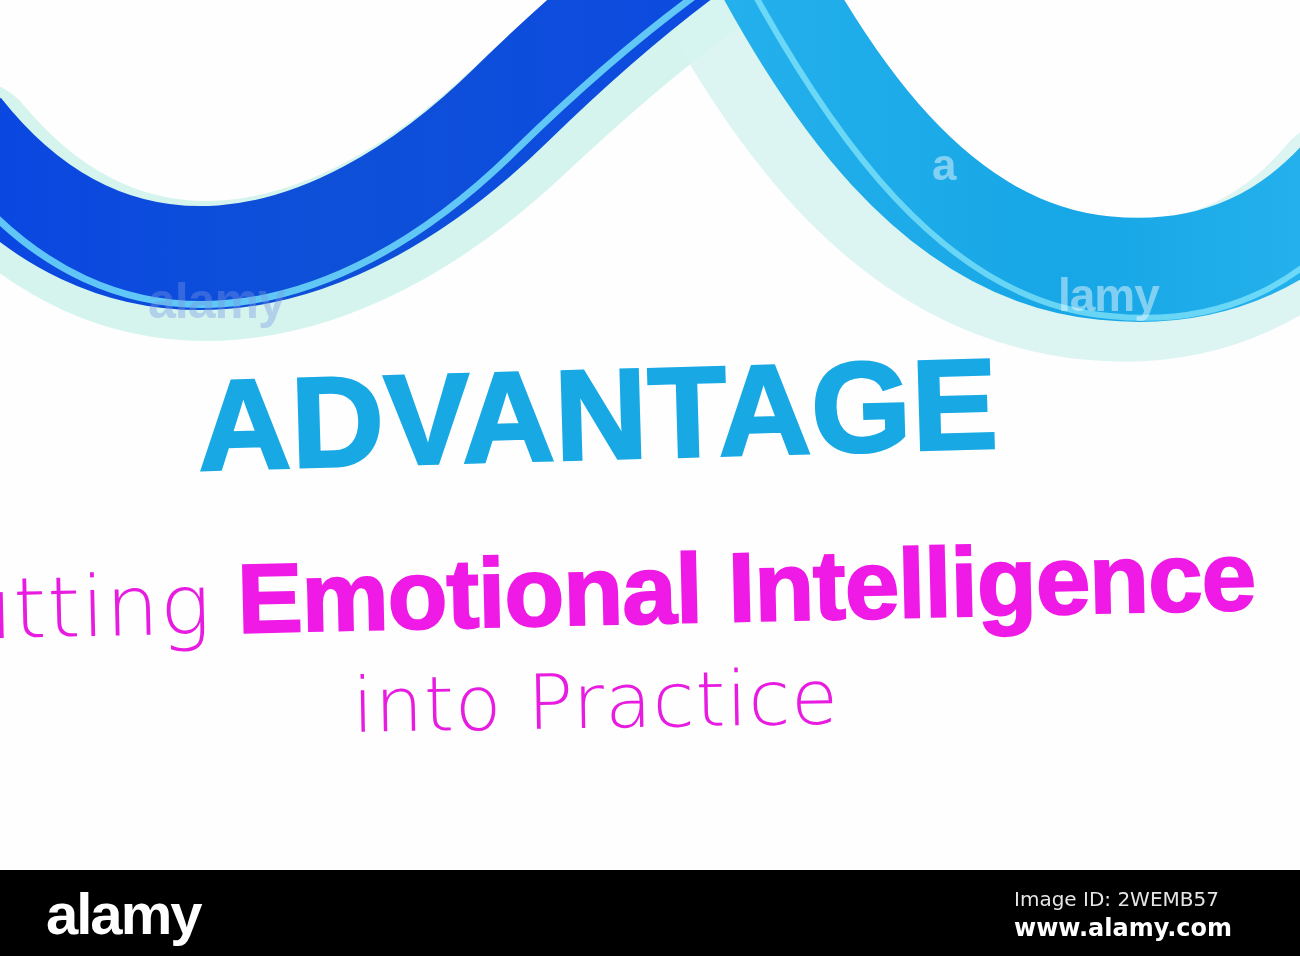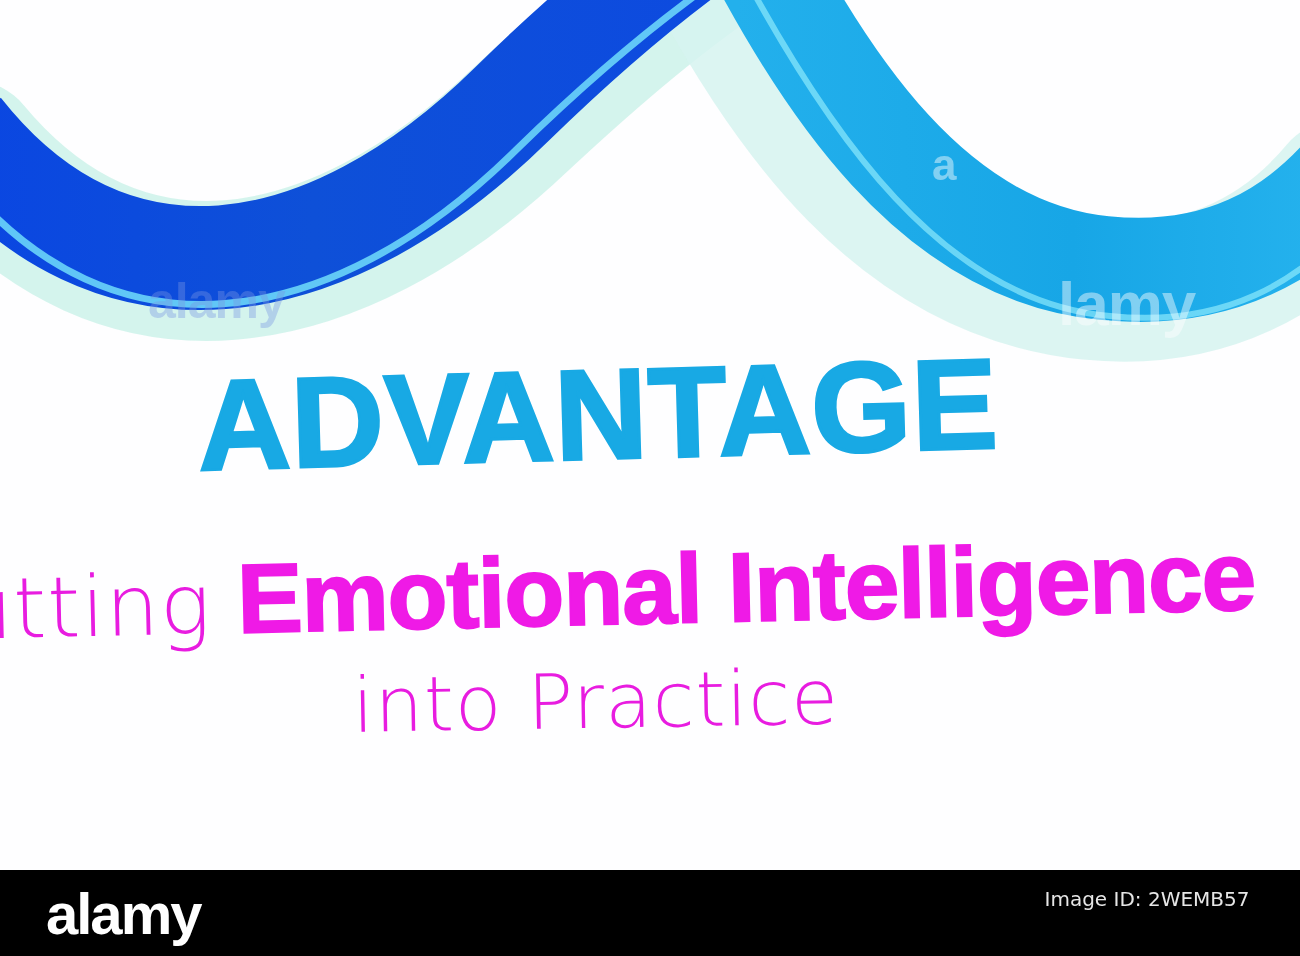--- a/index.html
+++ b/index.html
@@ -125,23 +125,23 @@
     top: 15px;
     font-family: "Liberation Sans Narrow", "Liberation Sans", sans-serif;
     font-weight: bold;
     font-size: 58px;
     color: #ffffff;
     letter-spacing: -2px;
     line-height: 1;
   }
   #footer-right {
     position: absolute;
-    right: 28px;
+    right: 36px;
     top: 16px;
-    text-align: center;
+    text-align: left;
     width: 250px;
   }
   #image-id {
     font-family: "DejaVu Sans", sans-serif;
     font-size: 20px;
     color: #e6e6e6;
     line-height: 1.35;
   }
   #footer-url {
     font-family: "DejaVu Sans", sans-serif;
@@ -180,32 +180,33 @@
 
       <path d="M -40 178 C 112 366 330 334 516 150 C 604 64 676 6 746 -40" fill="none" stroke="#7ef0ff" stroke-width="7" stroke-linecap="butt" opacity="0.75"></path>
 
       <path d="M 736 -90 C 824 88 936 252 1104 268 C 1220 280 1296 232 1348 172" fill="none" stroke="url(#cyanGrad)" stroke-width="104" stroke-linecap="butt"></path>
       <path d="M 736 -40 C 828 134 944 302 1110 316 C 1226 328 1300 280 1352 222" fill="none" stroke="#9ef3ff" stroke-width="6" stroke-linecap="butt" opacity="0.6"></path>
     </svg>
 
     <div class="wm dim" style="left:148px; top:272px; font-size:50px;">alamy</div>
     <div class="wm" style="left:596px; top:405px; font-size:44px;">into</div>
     <div class="wm" style="left:932px; top:140px; font-size:44px;">a</div>
-    <div class="wm" style="left:1058px; top:268px; font-size:62px;">lamy</div>
+    <div class="wm" style="left:1058px; top:268px; font-size:46px;">lamy</div>
 
     <div id="advantage" class="title-line">ADVANTAGE</div>
 
     <div id="subline" class="title-line">
       <span id="putting-word">utting</span>
       <span id="ei-word">Emotional Intelligence</span>
     </div>
 
     <div id="practice" class="title-line">into Practice</div>
   </div>
 
   <div id="footer">
     <div id="alamy-logo">alamy</div>
     <div id="footer-right">
       <div id="image-id">Image ID: 2WEMB57</div>
+      <div id="footer-url">www.alamy.com</div>
     </div>
   </div>
 
 </div>
 
 </body></html>

